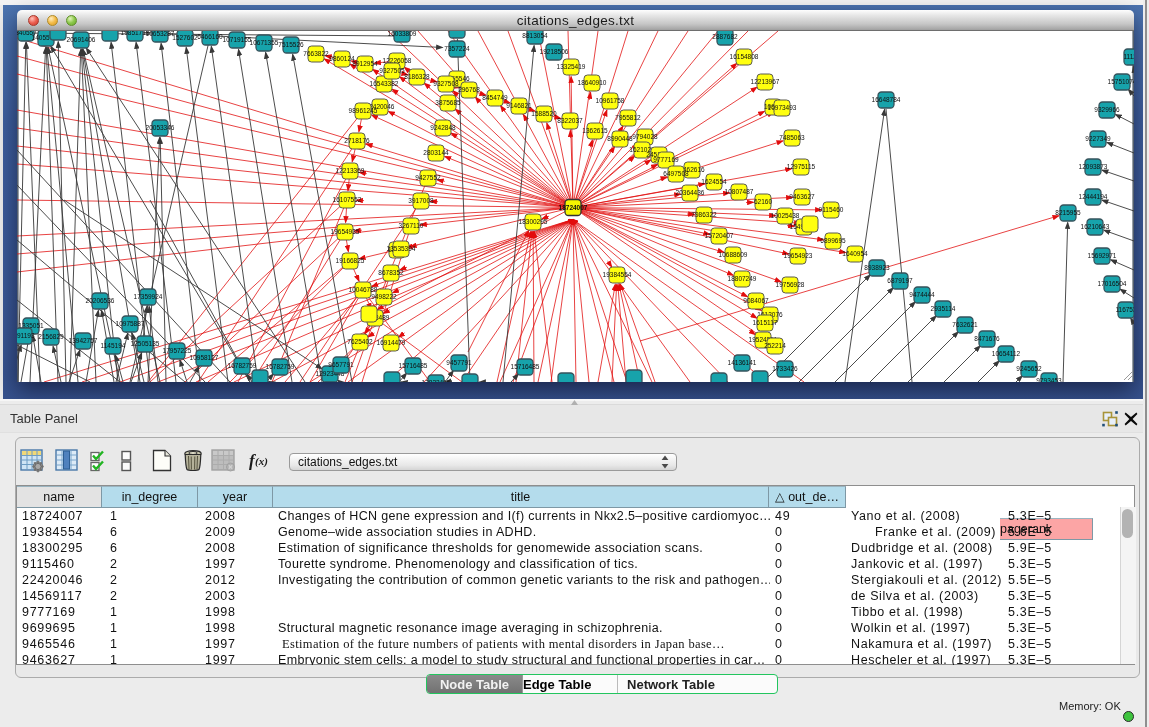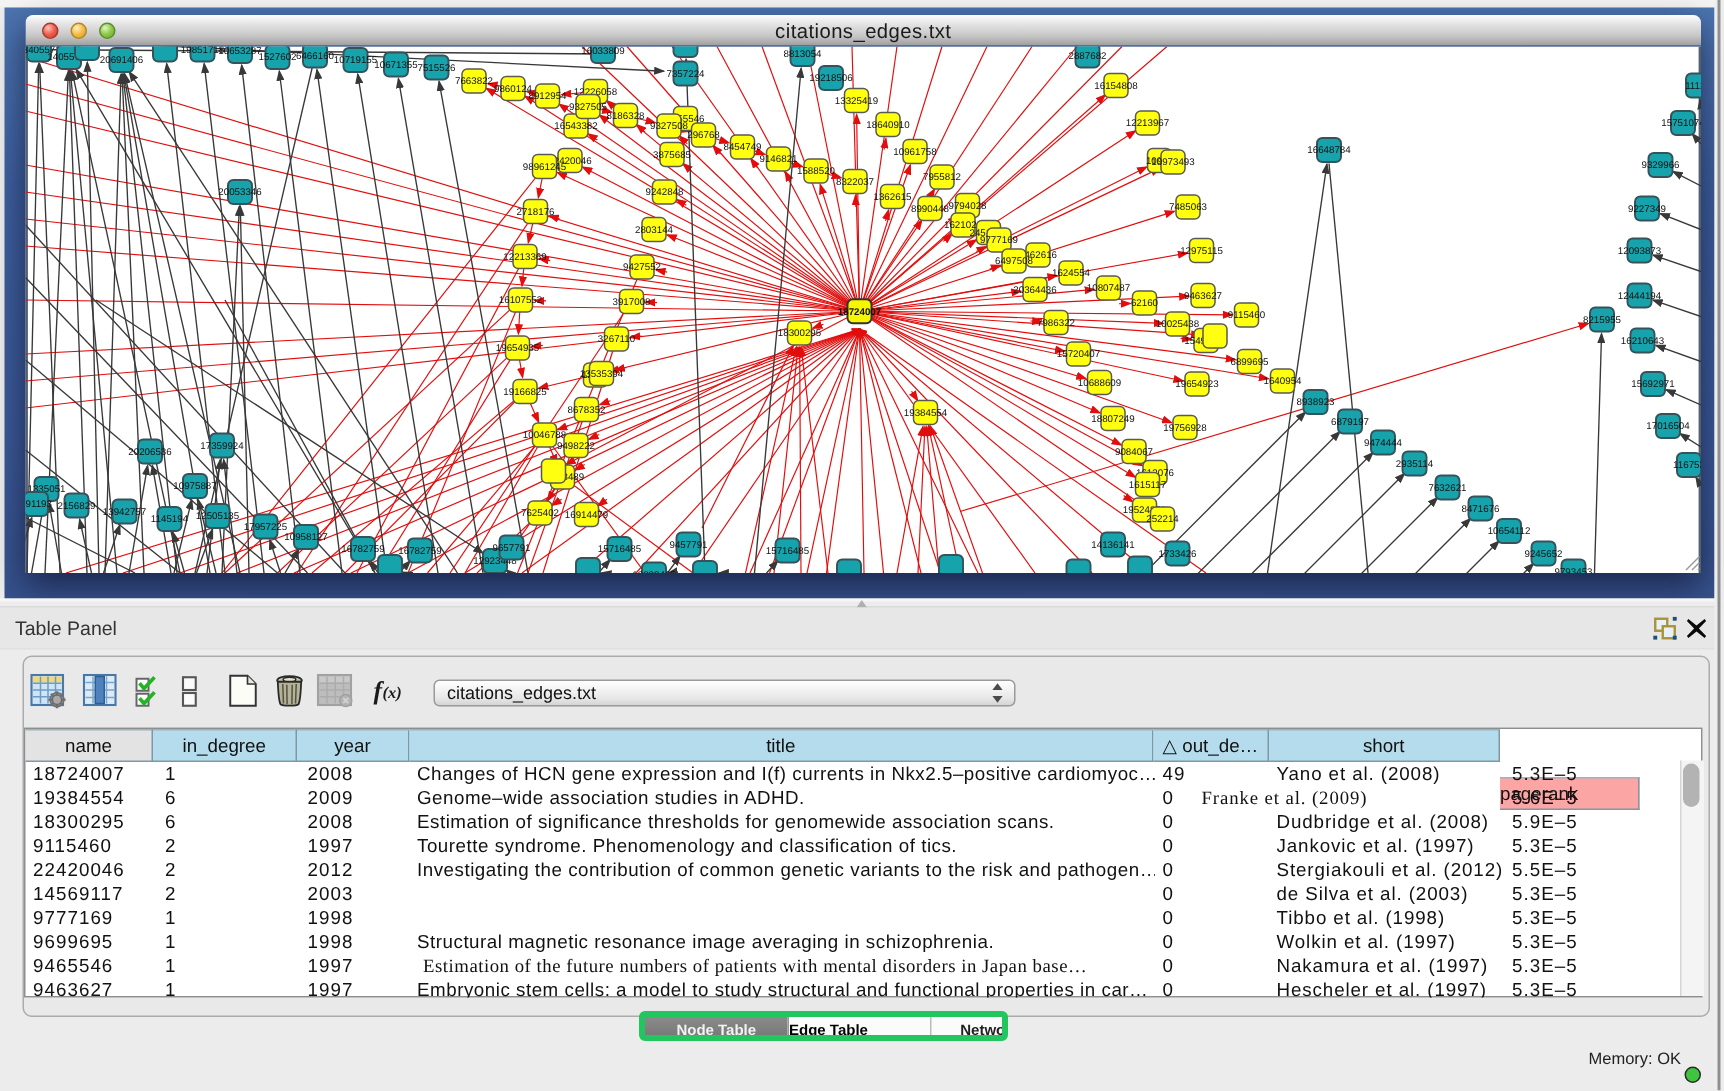--- a/index.html
+++ b/index.html
@@ -671,40 +671,39 @@
     <path d="M5 13.5 L8.4 9 H1.6 z" fill="#4a4a4a"></path>
   </svg>
 
 <div class="abs" style="left:16px;top:485px;width:1119px;height:180px;background:#fff;border:1px solid #8e8e8e;box-sizing:border-box;font-size:12.5px;color:#111;">
   <div style="position:absolute;left:0;top:0;width:1118px;height:22px;">
       <div style="position:absolute;left:0px;top:0;width:84px;height:20px;background:#e3e3e3;border-right:1px solid #7e98a5;border-top:1px solid #9ab4c0;border-bottom:1px solid #7e98a5;text-align:center;line-height:20px;">name</div>
       <div style="position:absolute;left:85px;top:0;width:95px;height:20px;background:#b4dcec;border-right:1px solid #7e98a5;border-top:1px solid #9ab4c0;border-bottom:1px solid #7e98a5;text-align:center;line-height:20px;">in_degree</div>
       <div style="position:absolute;left:181px;top:0;width:74px;height:20px;background:#b4dcec;border-right:1px solid #7e98a5;border-top:1px solid #9ab4c0;border-bottom:1px solid #7e98a5;text-align:center;line-height:20px;">year</div>
       <div style="position:absolute;left:256px;top:0;width:495px;height:20px;background:#b4dcec;border-right:1px solid #7e98a5;border-top:1px solid #9ab4c0;border-bottom:1px solid #7e98a5;text-align:center;line-height:20px;">title</div>
       <div style="position:absolute;left:752px;top:0;width:76px;height:20px;background:#b4dcec;border-right:1px solid #7e98a5;border-top:1px solid #9ab4c0;border-bottom:1px solid #7e98a5;text-align:center;line-height:20px;">△ out_de…</div>
-      <div style="position:absolute;left:829px;top:0;width:153px;height:20px;background:#b4dcec;border-right:1px solid #7e98a5;border-top:1px solid #9ab4c0;border-bottom:1px solid #7e98a5;text-align:center;line-height:20px;">short</div>
       <div style="position:absolute;left:983px;top:0;width:92px;height:20px;background:#fca5a5;border-right:1px solid #7e98a5;border-top:1px solid #9ab4c0;border-bottom:1px solid #7e98a5;line-height:20px;margin-top:32px;">pagerank</div>
     </div>
   <div style="position:absolute;left:0;top:22px;width:1118px;height:157px;overflow:hidden;">
       <div style="position:absolute;left:0;top:0px;width:1118px;height:16px;line-height:16px;">
         <span style="position:absolute;left:5px;letter-spacing:0.7px;">18724007</span>
         <span style="position:absolute;left:93px;letter-spacing:0.7px;">1</span>
         <span style="position:absolute;left:188px;letter-spacing:0.7px;">2008</span>
         <span style="position:absolute;left:261px;width:492px;overflow:hidden;white-space:nowrap;display:inline-block;letter-spacing:0.35px;">Changes of HCN gene expression and I(f) currents in Nkx2.5–positive cardiomyoc…</span>
         <span style="position:absolute;left:758px;letter-spacing:0.7px;">49</span>
         <span style="position:absolute;left:834px;letter-spacing:0.6px;">Yano et al. (2008)</span>
         <span style="position:absolute;left:991px;letter-spacing:0.7px;">5.3E–5</span>
       </div>
       <div style="position:absolute;left:0;top:16px;width:1118px;height:16px;line-height:16px;">
         <span style="position:absolute;left:5px;letter-spacing:0.7px;">19384554</span>
         <span style="position:absolute;left:93px;letter-spacing:0.7px;">6</span>
         <span style="position:absolute;left:188px;letter-spacing:0.7px;">2009</span>
         <span style="position:absolute;left:261px;width:492px;overflow:hidden;white-space:nowrap;display:inline-block;letter-spacing:0.35px;">Genome–wide association studies in ADHD.</span>
         <span style="position:absolute;left:758px;letter-spacing:0.7px;">0</span>
-        <span style="position:absolute;left:784px;letter-spacing:0.6px;font-family:Liberation Serif, serif;">Franke et al. (2009)</span>
+        <span style="position:absolute;left:858px;letter-spacing:0.6px;">Franke et al. (2009)</span>
         <span style="position:absolute;left:991px;letter-spacing:0.7px;">5.6E–5</span>
       </div>
       <div style="position:absolute;left:0;top:32px;width:1118px;height:16px;line-height:16px;">
         <span style="position:absolute;left:5px;letter-spacing:0.7px;">18300295</span>
         <span style="position:absolute;left:93px;letter-spacing:0.7px;">6</span>
         <span style="position:absolute;left:188px;letter-spacing:0.7px;">2008</span>
         <span style="position:absolute;left:261px;width:492px;overflow:hidden;white-space:nowrap;display:inline-block;letter-spacing:0.35px;">Estimation of significance thresholds for genomewide association scans.</span>
         <span style="position:absolute;left:758px;letter-spacing:0.7px;">0</span>
         <span style="position:absolute;left:834px;letter-spacing:0.6px;">Dudbridge et al. (2008)</span>
         <span style="position:absolute;left:991px;letter-spacing:0.7px;">5.9E–5</span>
@@ -758,32 +757,32 @@
         <span style="position:absolute;left:188px;letter-spacing:0.7px;">1997</span>
         <span style="position:absolute;left:265px;width:492px;overflow:hidden;white-space:nowrap;display:inline-block;letter-spacing:0.35px;font-family:Liberation Serif, serif;">Estimation of the future numbers of patients with mental disorders in Japan base…</span>
         <span style="position:absolute;left:758px;letter-spacing:0.7px;">0</span>
         <span style="position:absolute;left:834px;letter-spacing:0.6px;">Nakamura et al. (1997)</span>
         <span style="position:absolute;left:991px;letter-spacing:0.7px;">5.3E–5</span>
       </div>
       <div style="position:absolute;left:0;top:144px;width:1118px;height:16px;line-height:16px;">
         <span style="position:absolute;left:5px;letter-spacing:0.7px;">9463627</span>
         <span style="position:absolute;left:93px;letter-spacing:0.7px;">1</span>
         <span style="position:absolute;left:188px;letter-spacing:0.7px;">1997</span>
-        <span style="position:absolute;left:261px;width:492px;overflow:hidden;white-space:nowrap;display:inline-block;letter-spacing:0.35px;">Embryonic stem cells: a model to study structural and functional properties in car…</span>
+        <span style="position:absolute;left:261px;width:492px;overflow:hidden;white-space:nowrap;display:inline-block;letter-spacing:0.35px;text-decoration:underline;">Embryonic stem cells: a model to study structural and functional properties in car…</span>
         <span style="position:absolute;left:758px;letter-spacing:0.7px;">0</span>
         <span style="position:absolute;left:834px;letter-spacing:0.6px;">Hescheler et al. (1997)</span>
         <span style="position:absolute;left:991px;letter-spacing:0.7px;">5.3E–5</span>
       </div>
     </div>
 
   <div style="position:absolute;left:1103px;top:21px;width:15px;height:157px;background:#f4f4f4;border-left:1px solid #d5d5d5;"></div>
   <div style="position:absolute;left:1105px;top:23px;width:11px;height:29px;background:#b3b3b3;border-radius:6px;"></div>
 </div>
 
-<div class="abs" style="left:426px;top:674px;width:246px;height:20px;border:4px solid #22c55e;border-radius:4px;background:#fbfbfb;box-sizing:border-box;overflow:hidden;font-size:10px;font-weight:bold;">
+<div class="abs" style="left:426px;top:674px;width:352px;height:20px;border:1px solid #22c55e;border-radius:4px;background:#fbfbfb;box-sizing:border-box;overflow:hidden;font-size:13px;font-weight:bold;">
   <div style="position:absolute;left:0;top:0;width:95px;height:20px;background:linear-gradient(#8a8a8a,#6f6f6f);color:#f2f2f2;text-align:center;line-height:19px;border-right:1px solid #9a9a9a;">Node Table</div>
   <div style="position:absolute;left:96px;top:0;width:94px;height:20px;color:#000000;line-height:19px;border-right:1px solid #bbb;">Edge Table</div>
   <div style="position:absolute;left:191px;top:0;width:106px;height:20px;color:#222;text-align:center;line-height:19px;">Network Table</div>
 </div>
 
 <div class="abs" style="left:1059px;top:700px;font-size:11px;color:#222;">Memory: OK</div>
 <div class="abs" style="left:1123px;top:711px;width:11px;height:11px;border-radius:50%;background:#3ec43e;border:1px solid #2a2a2a;box-sizing:border-box;"></div>
 <div class="abs" style="left:1143px;top:0;width:6px;height:727px;background:#ededed;"></div>
 <div class="abs" style="left:1145px;top:0;width:2px;height:727px;background:#8f8f8f;"></div>
 </body></html>

